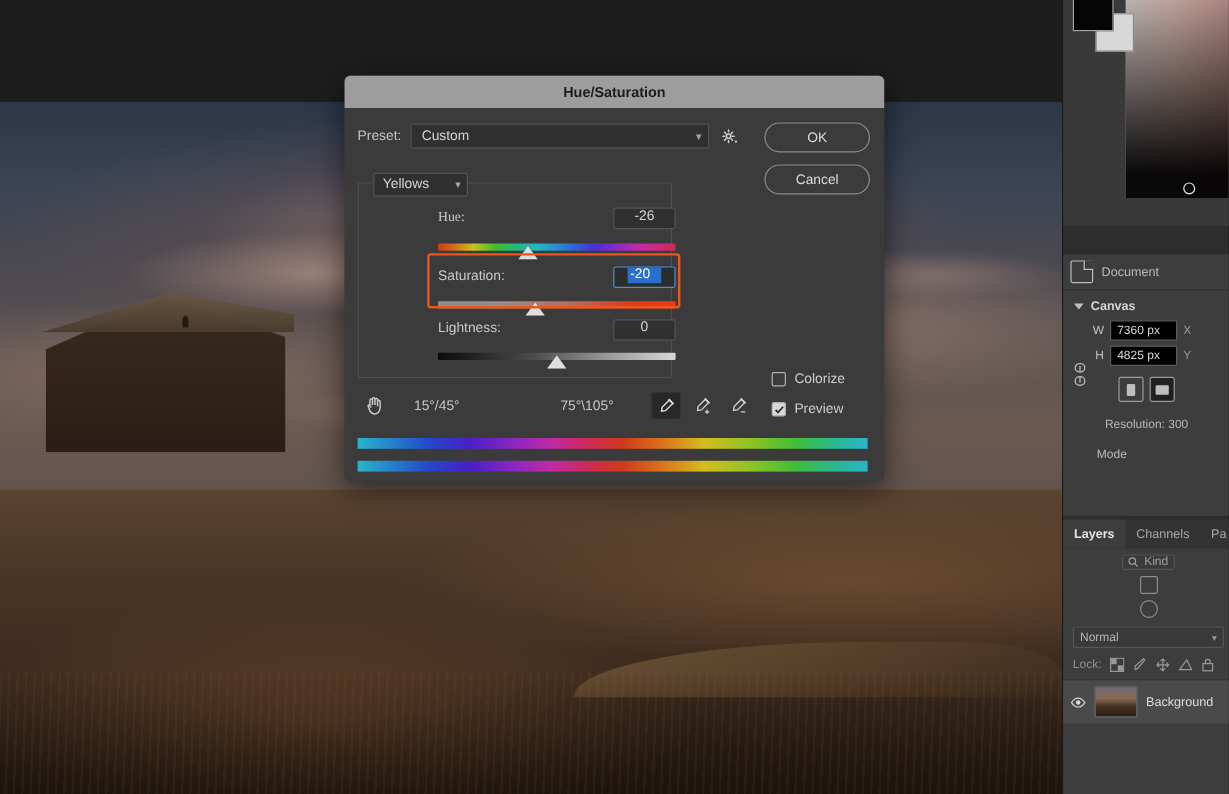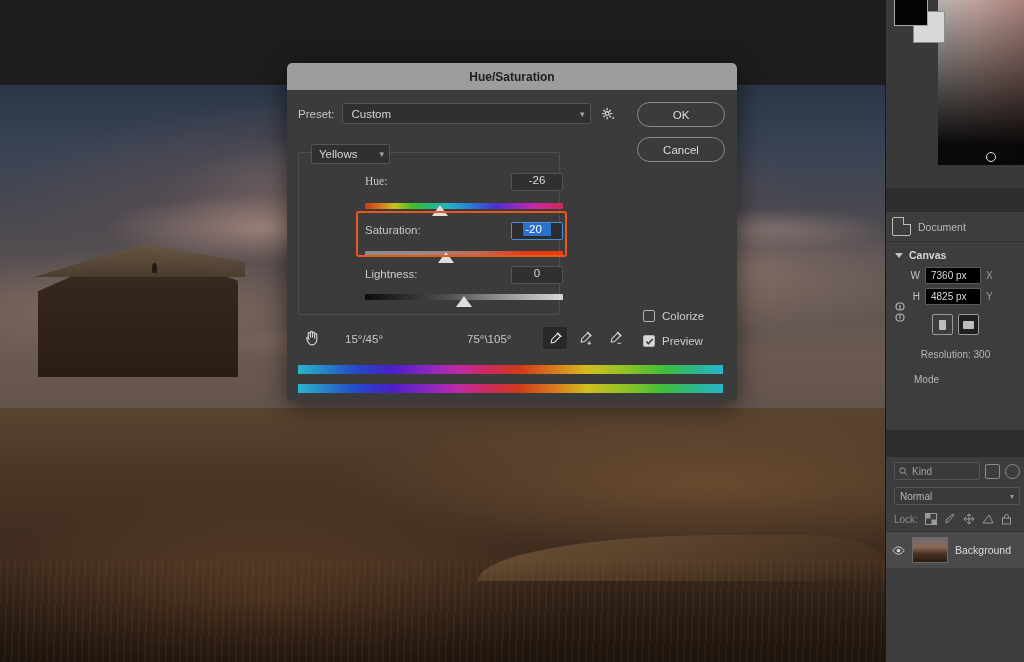--- a/index.html
+++ b/index.html
@@ -116,21 +116,21 @@
 
   .orient-row { display:flex; justify-content:center; gap:5px; margin-top:7px; }
   .orient-btn { width:21px; height:21px; border:1.2px solid #9b9b9b; border-radius:2px; display:flex; align-items:center; justify-content:center; }
   .orient-btn.sel { background:#202020; }
   .orient-glyph { width:9px; height:9px; background:#bdbdbd; border-radius:1px; }
 
   .res-row { text-align:center; font-size:10px; color:#b6b6b6; margin-top:14px; }
   .mode-row { font-size:10px; color:#b6b6b6; padding-left:28px; margin-top:14px; }
 
   .layers-body { position:absolute; left:0; top:457px; width:139px; height:205px; background:#3d3d3d; }
-  .filter-row { display:flex; align-items:center; gap:5px; padding:5px 5px 5px 8px; }
+  .filter-row { display:flex; align-items:center; gap:5px; padding:5px 5px 5px 8px;flex-direction:column; }
   .filter-box { flex:1; height:18px; background:#3a3a3a; border:1px solid #555; border-radius:2px; display:flex; align-items:center; gap:4px; padding:0 4px; }
   .filter-box span { font-size:10px; color:#a0a0a0; }
   .ic { width:15px; height:15px; border:1px solid #8c8c8c; border-radius:2px; }
   .blend-row { padding:2px 5px 4px 8px; }
   .blend-sel { height:18px; background:#3a3a3a; border:1px solid #555; border-radius:2px; display:flex; align-items:center; justify-content:space-between; padding:0 5px; }
   .blend-sel span { font-size:10px; color:#b4b4b4; }
   .lock-row { display:flex; align-items:center; gap:7px; padding:4px 0 6px 8px; border-bottom:1px solid #333; }
   .lock-row .lbl { font-size:10px; color:#8e8e8e; }
   .layer-row { display:flex; align-items:center; gap:7px; padding:5px 0 5px 6px; background:#4a4a4a; }
   .eye { width:13px; height:13px; color:#d6d6d6; }
@@ -292,20 +292,25 @@
         </div>
         <div class="orient-btn sel">
           <div class="orient-glyph" style="width:11px;height:8px;"></div>
         </div>
       </div>
 
       <div class="res-row">Resolution: 300</div>
       <div class="mode-row">Mode</div>
     </div>
 
+    <div class="panel-tabs" style="top:433px;">
+      <div class="panel-tab active">Layers</div>
+      <div class="panel-tab">Channels</div>
+      <div class="panel-tab">Pa</div>
+    </div>
 
     <div class="layers-body">
       <div class="filter-row">
         <div class="filter-box">
           <svg width="9" height="9" viewBox="0 0 10 10">
             <circle cx="4" cy="4" r="3" stroke="#a0a0a0" stroke-width="1.1" fill="none"></circle>
             <path d="M6.3 6.3L9 9" stroke="#a0a0a0" stroke-width="1.1"></path>
           </svg>
           <span>Kind</span>
         </div>

